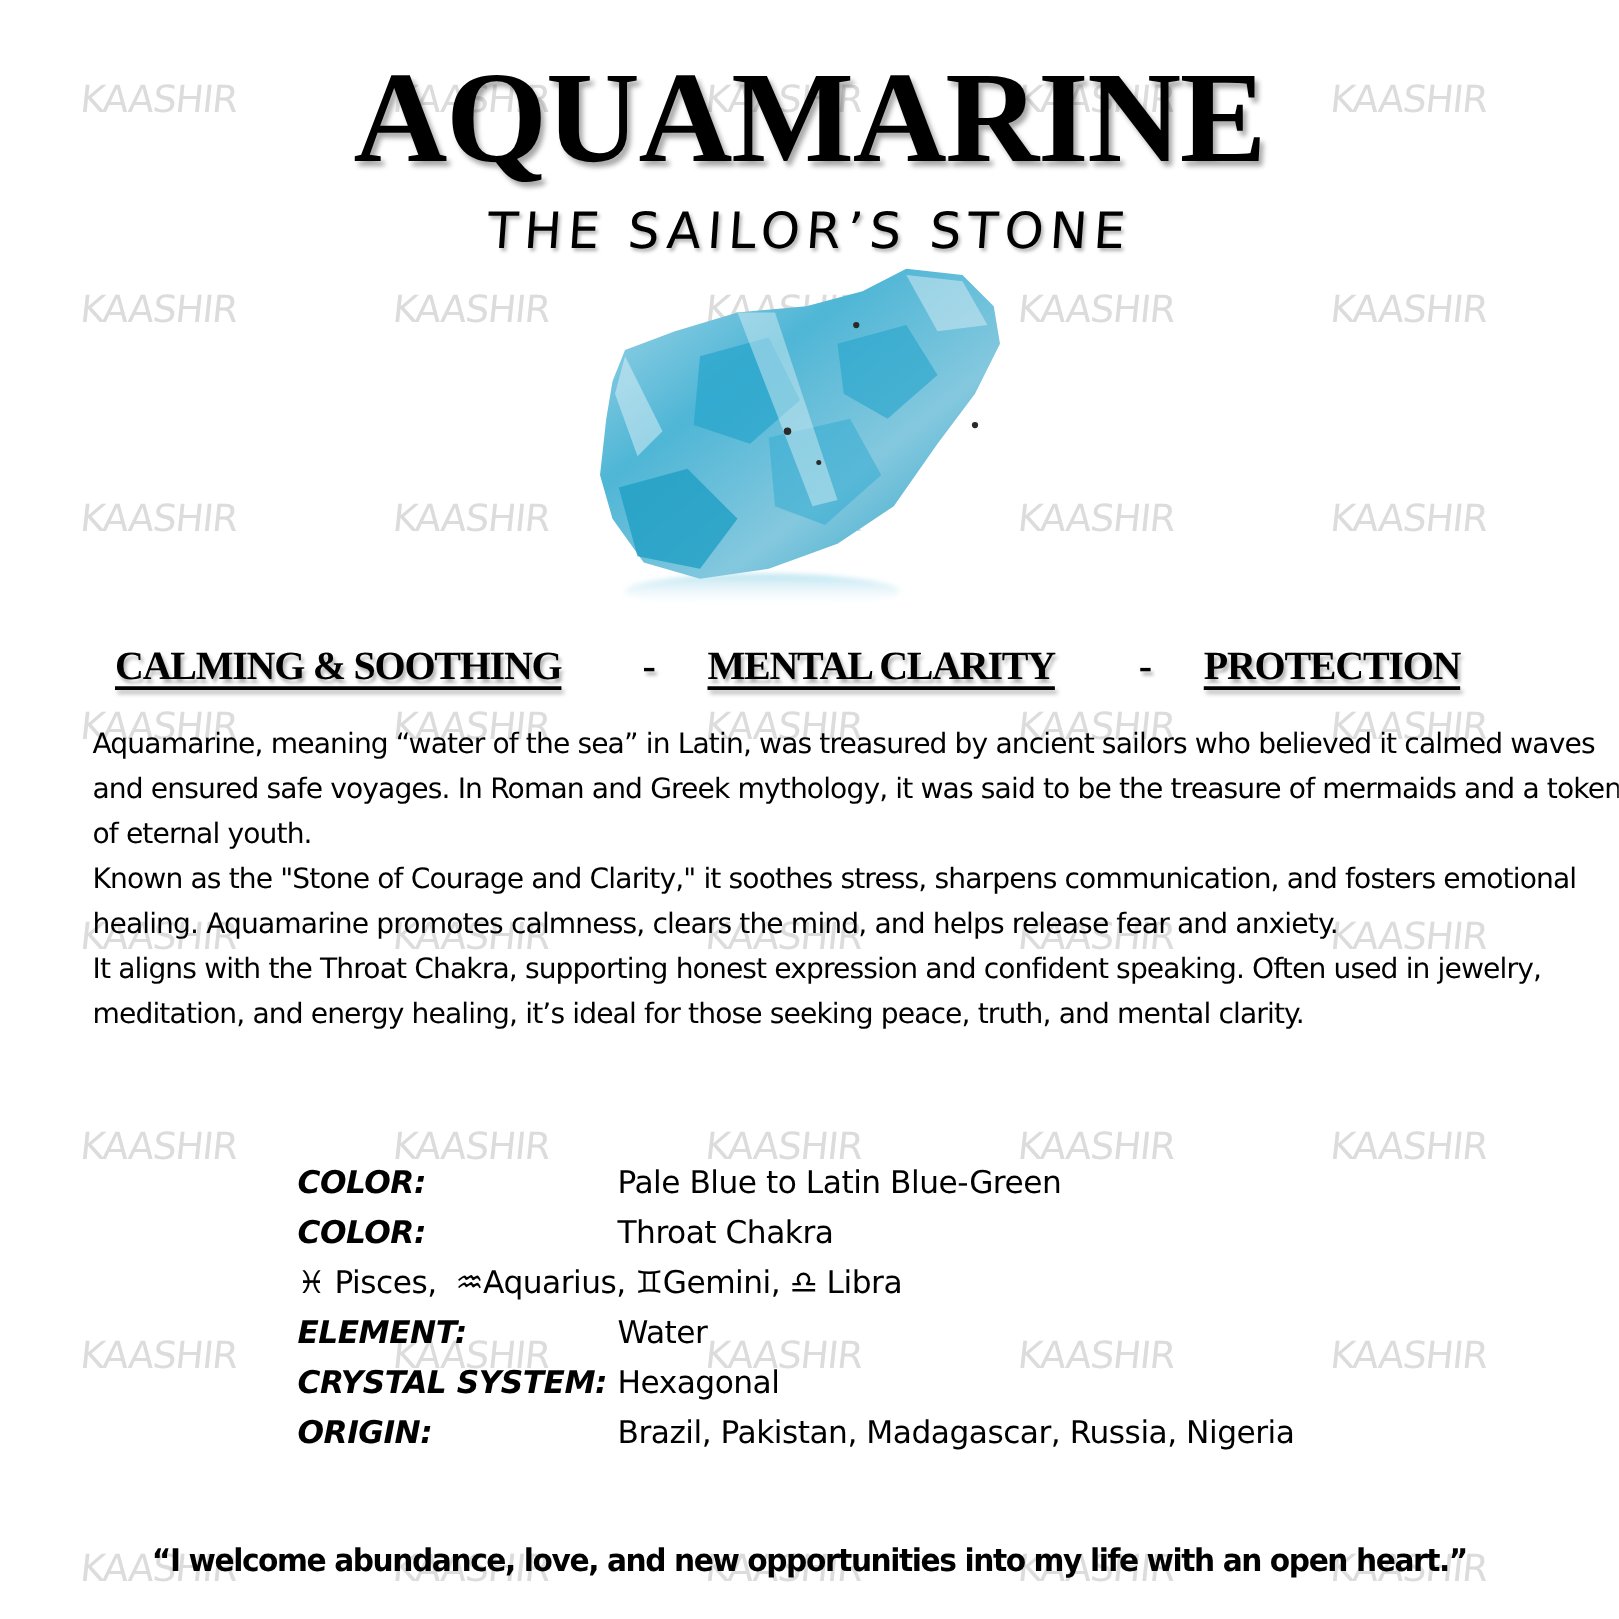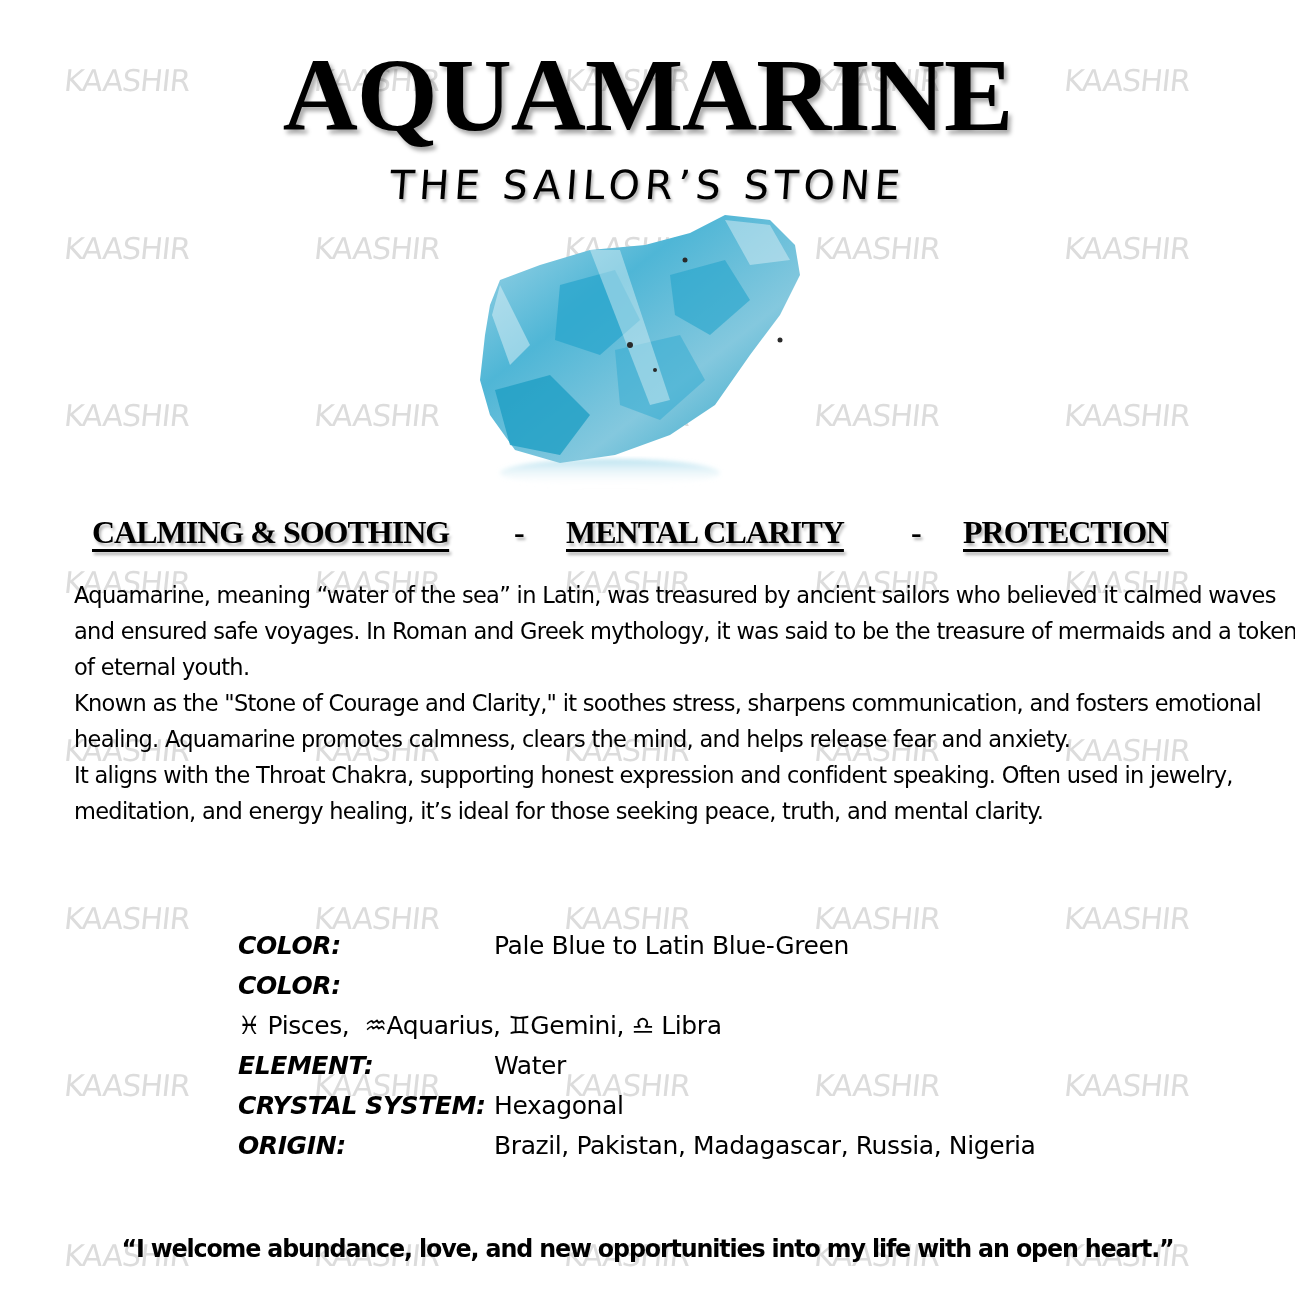--- a/index.html
+++ b/index.html
@@ -129,20 +129,21 @@
     <p>It aligns with the Throat Chakra, supporting honest expression and confident speaking. Often used in jewelry, meditation, and energy healing, it’s ideal for those seeking peace, truth, and mental clarity.</p>
   </div>
 
   <div class="props">
     <div class="prop-row">
       <span class="prop-label">COLOR:</span>
       <span class="prop-value">Pale Blue to Latin Blue-Green</span>
     </div>
     <div class="prop-row">
       <span class="prop-label">COLOR:</span>
+      <span class="prop-value">Throat Chakra</span>
     </div>
     <div class="prop-row">
       <span class="prop-value">
         <span class="zsym">♓︎</span>
         <span>Pisces,</span>&nbsp;
         <span class="zsym">♒︎</span><span>Aquarius,</span>
         <span class="zsym">♊︎</span><span>Gemini,</span>
         <span class="zsym">♎︎</span>
         <span>Libra</span>
       </span>

